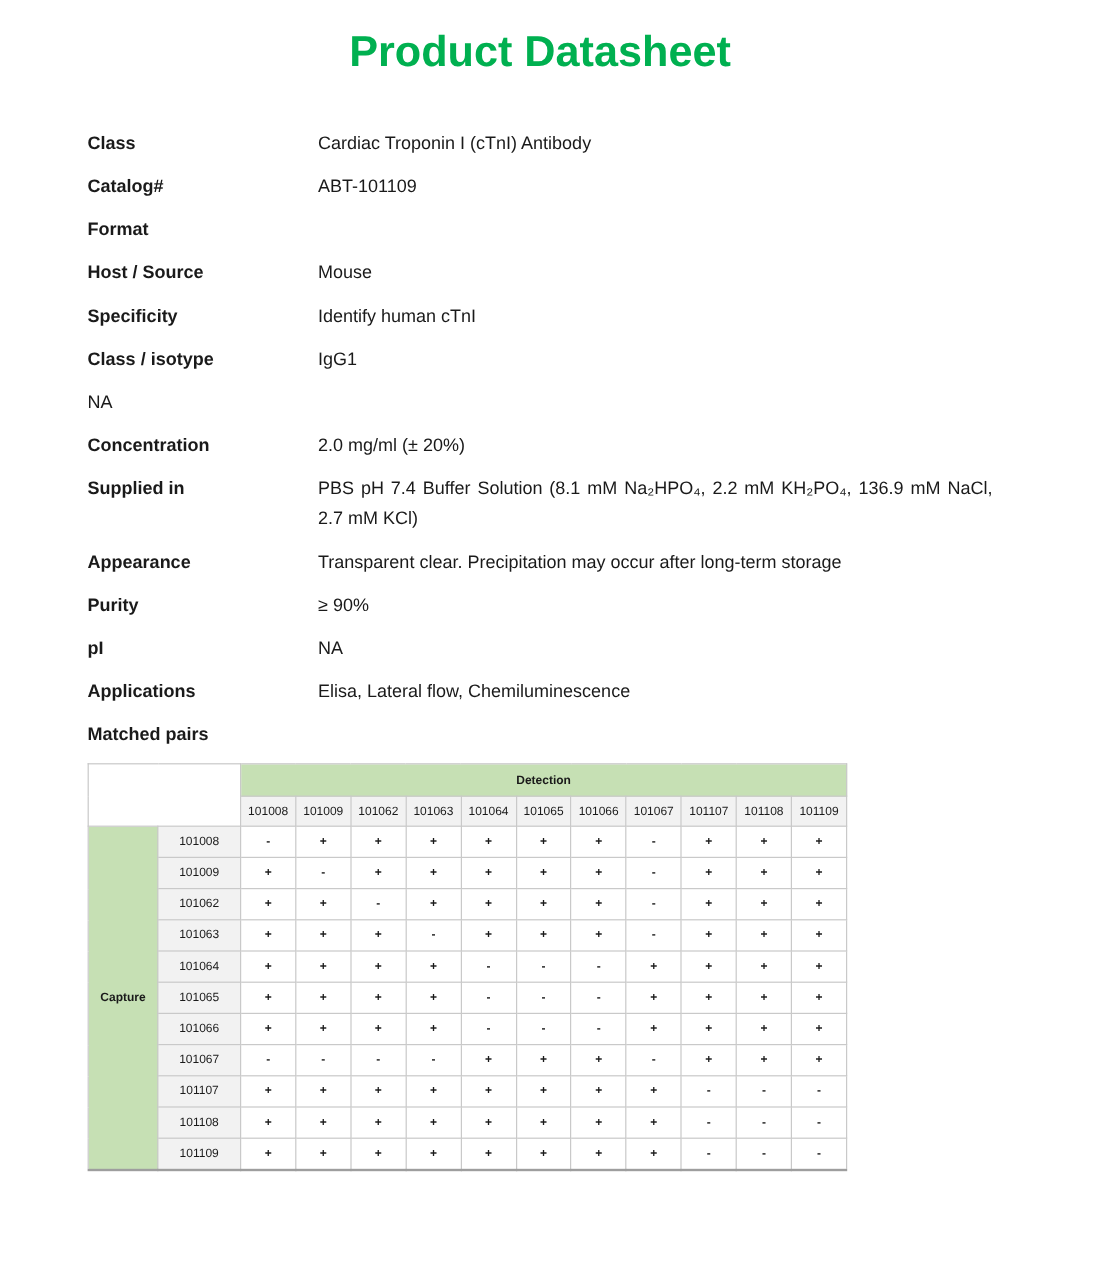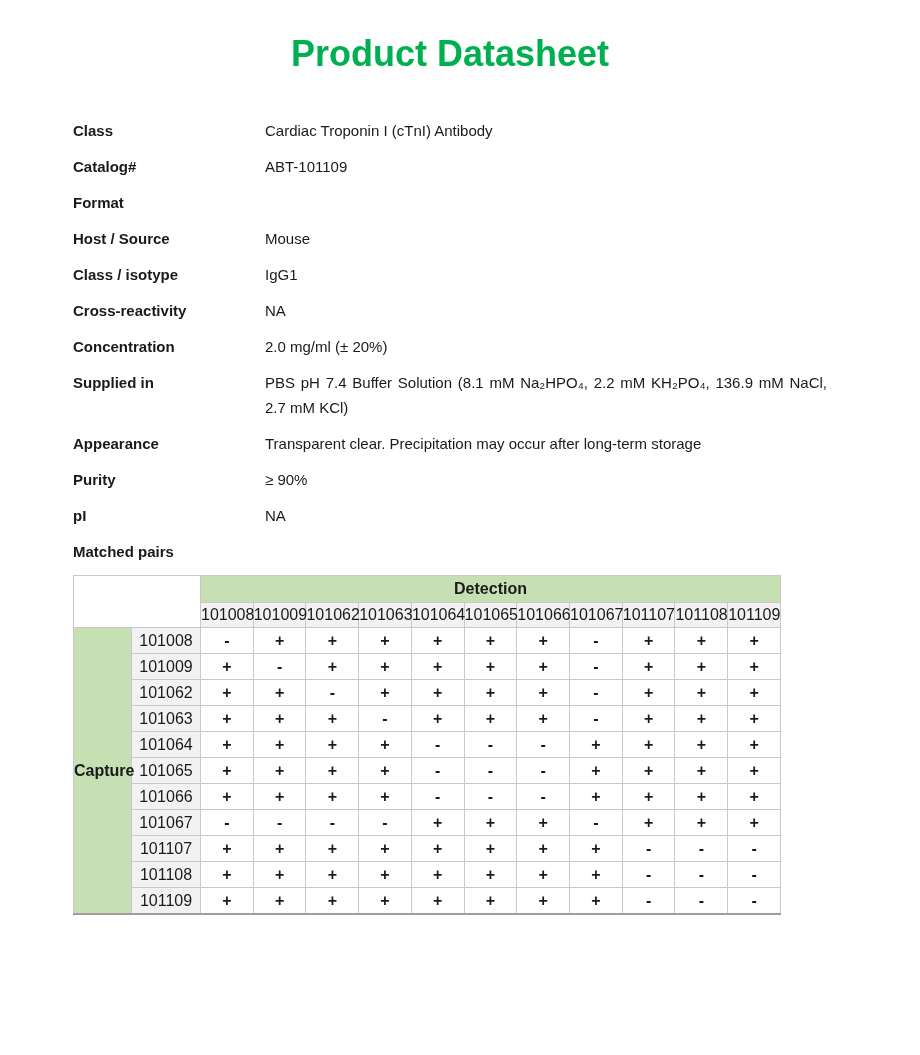--- a/index.html
+++ b/index.html
@@ -17,40 +17,40 @@
     height: 1055px;
     background: #ffffff;
     font-family: "Liberation Sans", "DejaVu Sans", sans-serif;
     color: var(--text-color);
     overflow: hidden;
   }
   .page { width: 920px; height: 1055px; position: relative; }
   .content { margin-left: 73px; width: 754px; }
 
   .doc-title {
-    margin: 11px;
+    margin: 0;
     padding-top: 22px;
     font-size: 36px;
     line-height: 1.15;
     font-weight: bold;
     text-align: center;
     color: var(--title-green);
   }
 
   .fields { margin-top: 44px; font-size: 15px; }
   .field-row { display: flex; margin-bottom: 11px; line-height: 25px; }
   .field-label { width: 192px; flex-shrink: 0; font-weight: bold; }
   .field-value { flex: 1; text-align: justify; }
 
   .matched-table {
     border-collapse: collapse;
     table-layout: fixed;
-    width: 708px;
+    width: 633px;
     margin-top: 8px;
-    font-size: 16px;
+    font-size: 10px;
     border-bottom: 2px solid var(--bottom-border);
   }
   .matched-table td, .matched-table th {
     border: 1px solid var(--border-gray);
     padding: 0;
     text-align: center;
     vertical-align: middle;
   }
   .corner-cell { background: #ffffff; }
   .detection-cell {
@@ -96,25 +96,28 @@
           <div class="field-value">ABT-101109</div>
         </div>
         <div class="field-row">
           <div class="field-label">Format</div>
         </div>
         <div class="field-row">
           <div class="field-label">Host / Source</div>
           <div class="field-value">Mouse</div>
         </div>
         <div class="field-row">
+          <div class="field-label">Specificity</div>
+          <div class="field-value">Identify human cTnI</div>
+        </div>
+        <div class="field-row">
           <div class="field-label">Class / isotype</div>
           <div class="field-value">IgG1</div>
         </div>
         <div class="field-row">
-          <div class="field-label">Cross-reactivity</div>
           <div class="field-value">NA</div>
         </div>
         <div class="field-row">
           <div class="field-label">Concentration</div>
           <div class="field-value">2.0 mg/ml (± 20%)</div>
         </div>
         <div class="field-row">
           <div class="field-label">Supplied in</div>
           <div class="field-value">PBS pH 7.4 Buffer Solution (8.1 mM Na₂HPO₄, 2.2 mM KH₂PO₄, 136.9 mM NaCl, 2.7 mM KCl)</div>
         </div>
@@ -122,20 +125,24 @@
           <div class="field-label">Appearance</div>
           <div class="field-value">Transparent clear. Precipitation may occur after long-term storage</div>
         </div>
         <div class="field-row">
           <div class="field-label">Purity</div>
           <div class="field-value">≥ 90%</div>
         </div>
         <div class="field-row">
           <div class="field-label">pI</div>
           <div class="field-value">NA</div>
+        </div>
+        <div class="field-row">
+          <div class="field-label">Applications</div>
+          <div class="field-value">Elisa, Lateral flow, Chemiluminescence</div>
         </div>
         <div class="field-row">
           <div class="field-label">Matched pairs</div>
           <div class="field-value"></div>
         </div>
       </div>
 
     <table class="matched-table">
       <colgroup>
           <col style="width: 58px;">

